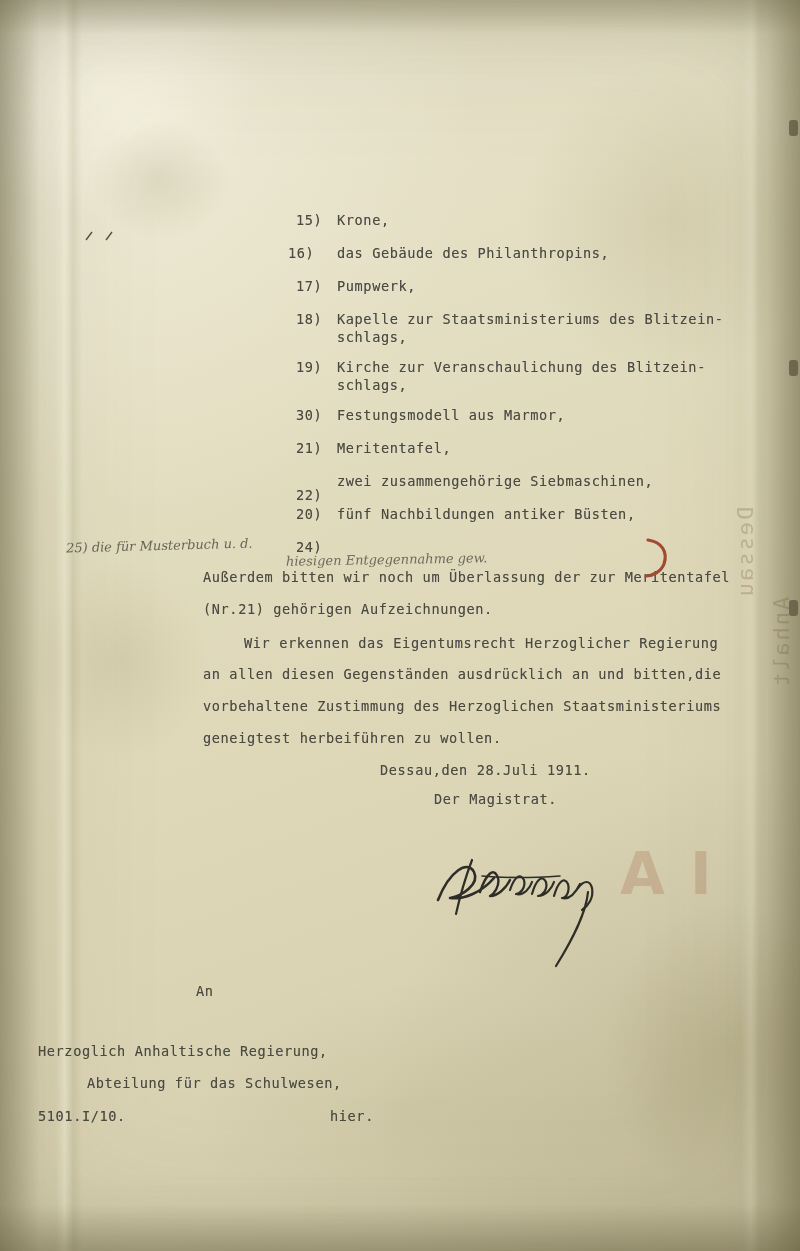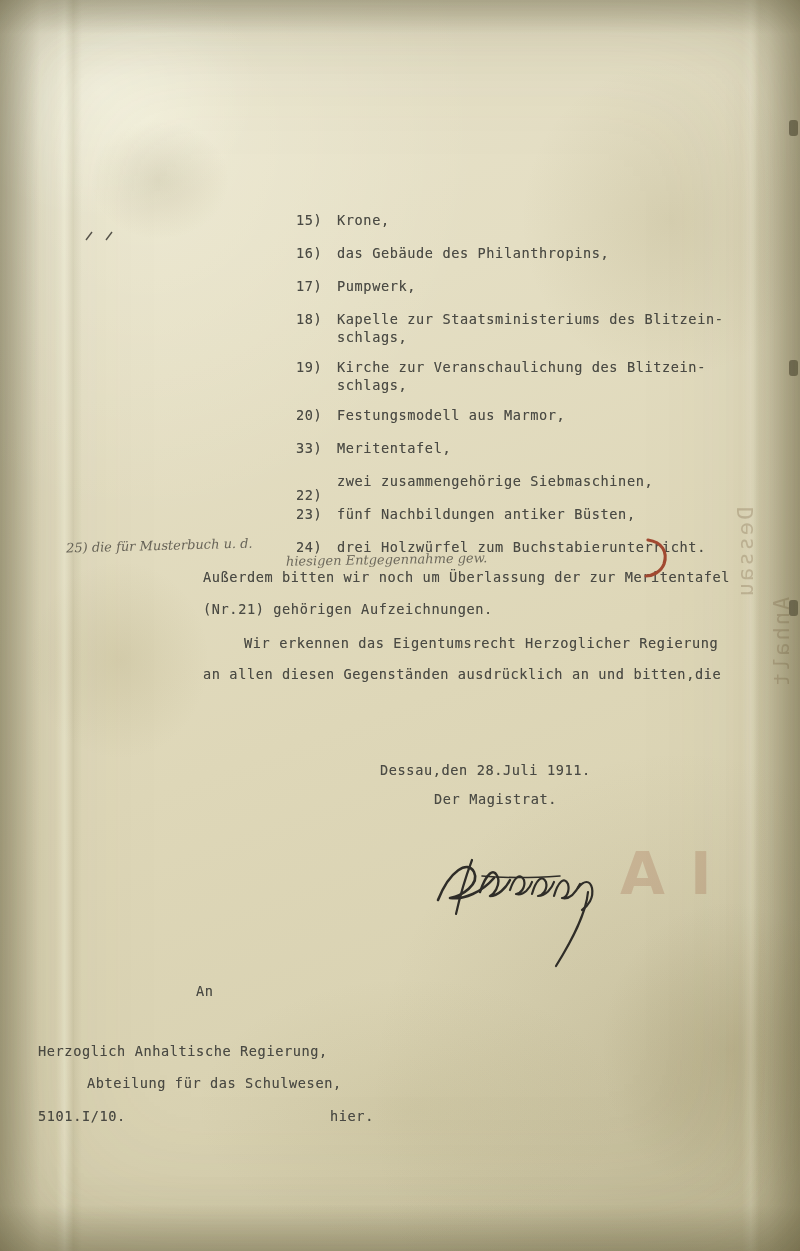--- a/index.html
+++ b/index.html
@@ -146,53 +146,54 @@
   <div class="punch" style="right:2px;top:600px;"></div>
 
   <div class="stamp-ghost" style="left:620px;top:840px;">A</div>
   <div class="stamp-ghost" style="left:690px;top:840px;">I</div>
   <div class="ghost" style="left:700px;top:540px;">Dessau</div>
   <div class="ghost" style="left:736px;top:630px;">Anhalt</div>
 
   <div class="typed" style="left:296px;top:214px;">15)</div>
   <div class="typed" style="left:337px;top:214px;">Krone,</div>
 
-  <div class="typed" style="left:296px;top:247px;text-align:right;">16)</div>
+  <div class="typed" style="left:288px;top:247px;text-align:right;">16)</div>
   <div class="typed" style="left:337px;top:247px;">das Gebäude des Philanthropins,</div>
 
   <div class="typed" style="left:296px;top:280px;">17)</div>
   <div class="typed" style="left:337px;top:280px;">Pumpwerk,</div>
 
   <div class="typed" style="left:296px;top:313px;">18)</div>
   <div class="typed" style="left:337px;top:313px;">Kapelle zur Staatsministeriums des Blitzein-</div>
   <div class="typed" style="left:337px;top:331px;">schlags,</div>
 
   <div class="typed" style="left:296px;top:361px;">19)</div>
   <div class="typed" style="left:337px;top:361px;">Kirche zur Veranschaulichung des Blitzein-</div>
   <div class="typed" style="left:337px;top:379px;">schlags,</div>
 
-  <div class="typed" style="left:296px;top:409px;">20)</div>
+  <div class="typed" style="left:296px;top:409px;">30)</div>
   <div class="typed" style="left:337px;top:409px;">Festungsmodell aus Marmor,</div>
 
-  <div class="typed" style="left:296px;top:442px;">33)</div>
+  <div class="typed" style="left:296px;top:442px;">21)</div>
   <div class="typed" style="left:337px;top:442px;">Meritentafel,</div>
 
   <div class="typed" style="left:296px;top:489px;">22)</div>
   <div class="typed" style="left:337px;top:475px;">zwei zusammengehörige Siebmaschinen,</div>
 
-  <div class="typed" style="left:296px;top:508px;">23)</div>
+  <div class="typed" style="left:296px;top:508px;">20)</div>
   <div class="typed" style="left:337px;top:508px;">fünf Nachbildungen antiker Büsten,</div>
 
   <div class="typed" style="left:296px;top:541px;">24)</div>
-  <div class="typed" style="left:337px;top:541px;">drei Holzwürfel zum Buchstabierunterricht.</div>
 
   <div class="typed" style="left:203px;top:571px;">Außerdem bitten wir noch um Überlassung der zur Meritentafel</div>
   <div class="typed" style="left:203px;top:603px;">(Nr.21) gehörigen Aufzeichnungen.</div>
   <div class="typed" style="left:244px;top:637px;">Wir erkennen das Eigentumsrecht Herzoglicher Regierung</div>
   <div class="typed" style="left:203px;top:668px;">an allen diesen Gegenständen ausdrücklich an und bitten,die</div>
+  <div class="typed" style="left:203px;top:700px;">vorbehaltene Zustimmung des Herzoglichen Staatsministeriums</div>
+  <div class="typed" style="left:203px;top:732px;">geneigtest herbeiführen zu wollen.</div>
 
   <div class="typed" style="left:380px;top:764px;">Dessau,den 28.Juli 1911.</div>
   <div class="typed" style="left:434px;top:793px;">Der Magistrat.</div>
 
   <svg class="ink" style="left:420px;top:830px;width:220px;height:160px;" viewBox="0 0 220 160">
     <g fill="none" stroke="#2f2d28" stroke-linecap="round" stroke-linejoin="round">
       <path d="M18 70 C30 40, 48 30, 54 42 C60 54, 42 66, 30 68 C44 70, 62 62, 74 48" stroke-width="2.6"></path>
       <path d="M52 30 C46 46, 40 66, 36 84" stroke-width="2.2"></path>
       <path d="M60 62 C66 44, 74 36, 78 48 C80 56, 74 64, 70 66 C78 66, 86 58, 90 50" stroke-width="2.4"></path>
       <path d="M90 60 C94 48, 100 42, 104 50 C106 58, 100 64, 96 64 C104 66, 110 58, 112 52" stroke-width="2.2"></path>

